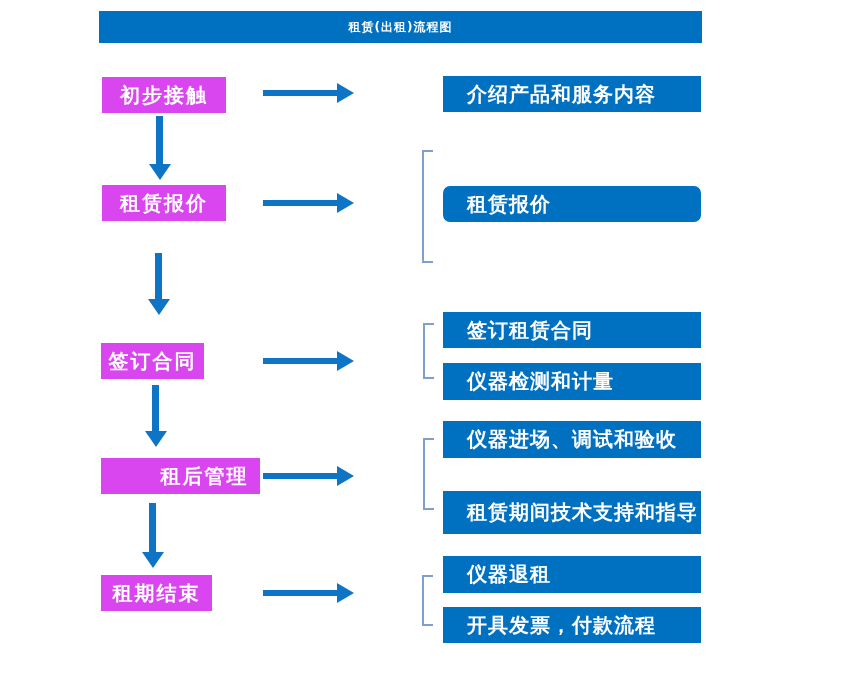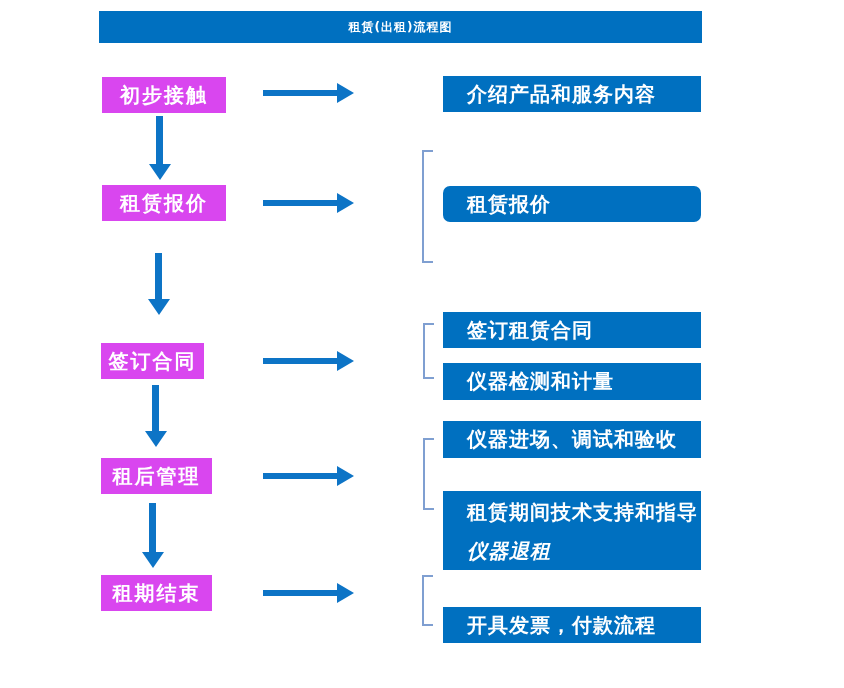--- a/index.html
+++ b/index.html
@@ -47,32 +47,32 @@
     align-items: center;
     padding-left: 24px;
     box-sizing: border-box;
     letter-spacing: 1px;
     white-space: nowrap;
   }
   
   .s0 { left: 102px; top: 77px;  width: 124px; height: 36px; }
   .s1 { left: 102px; top: 185px; width: 124px; height: 36px; }
   .s2 { left: 101px; top: 343px; width: 103px; height: 36px; }
-  .s3 { left: 101px; top: 458px; width: 111px; height: 36px; }
+  .s3 { left: 101px; top: 458px; width: 111px; height: 36px; padding-left: 48px; }
   .s4 { left: 101px; top: 575px; width: 111px; height: 36px; }
   
   .d0 { top: 76px;  height: 36px; }
   .d1 { top: 133px; height: 36px; }
   .d2 { top: 186px; height: 36px; border-radius: 7px; }
   .d3 { top: 244px; height: 37px; }
   .d4 { top: 312px; height: 36px; }
   .d5 { top: 363px; height: 37px; }
   .d6 { top: 421px; height: 37px; }
   .d7 { top: 491px; height: 43px; }
-  .d8 { top: 533px; height: 37px; font-style: italic; }
+  .d8 { top: 556px; height: 37px; }
   .d9 { top: 607px; height: 36px; }
   
   .hshaft {
     position: absolute;
     left: 263px;
     width: 74px; height: 6px;
     background: #0d74c6;
   }
   .hhead {
     position: absolute;

